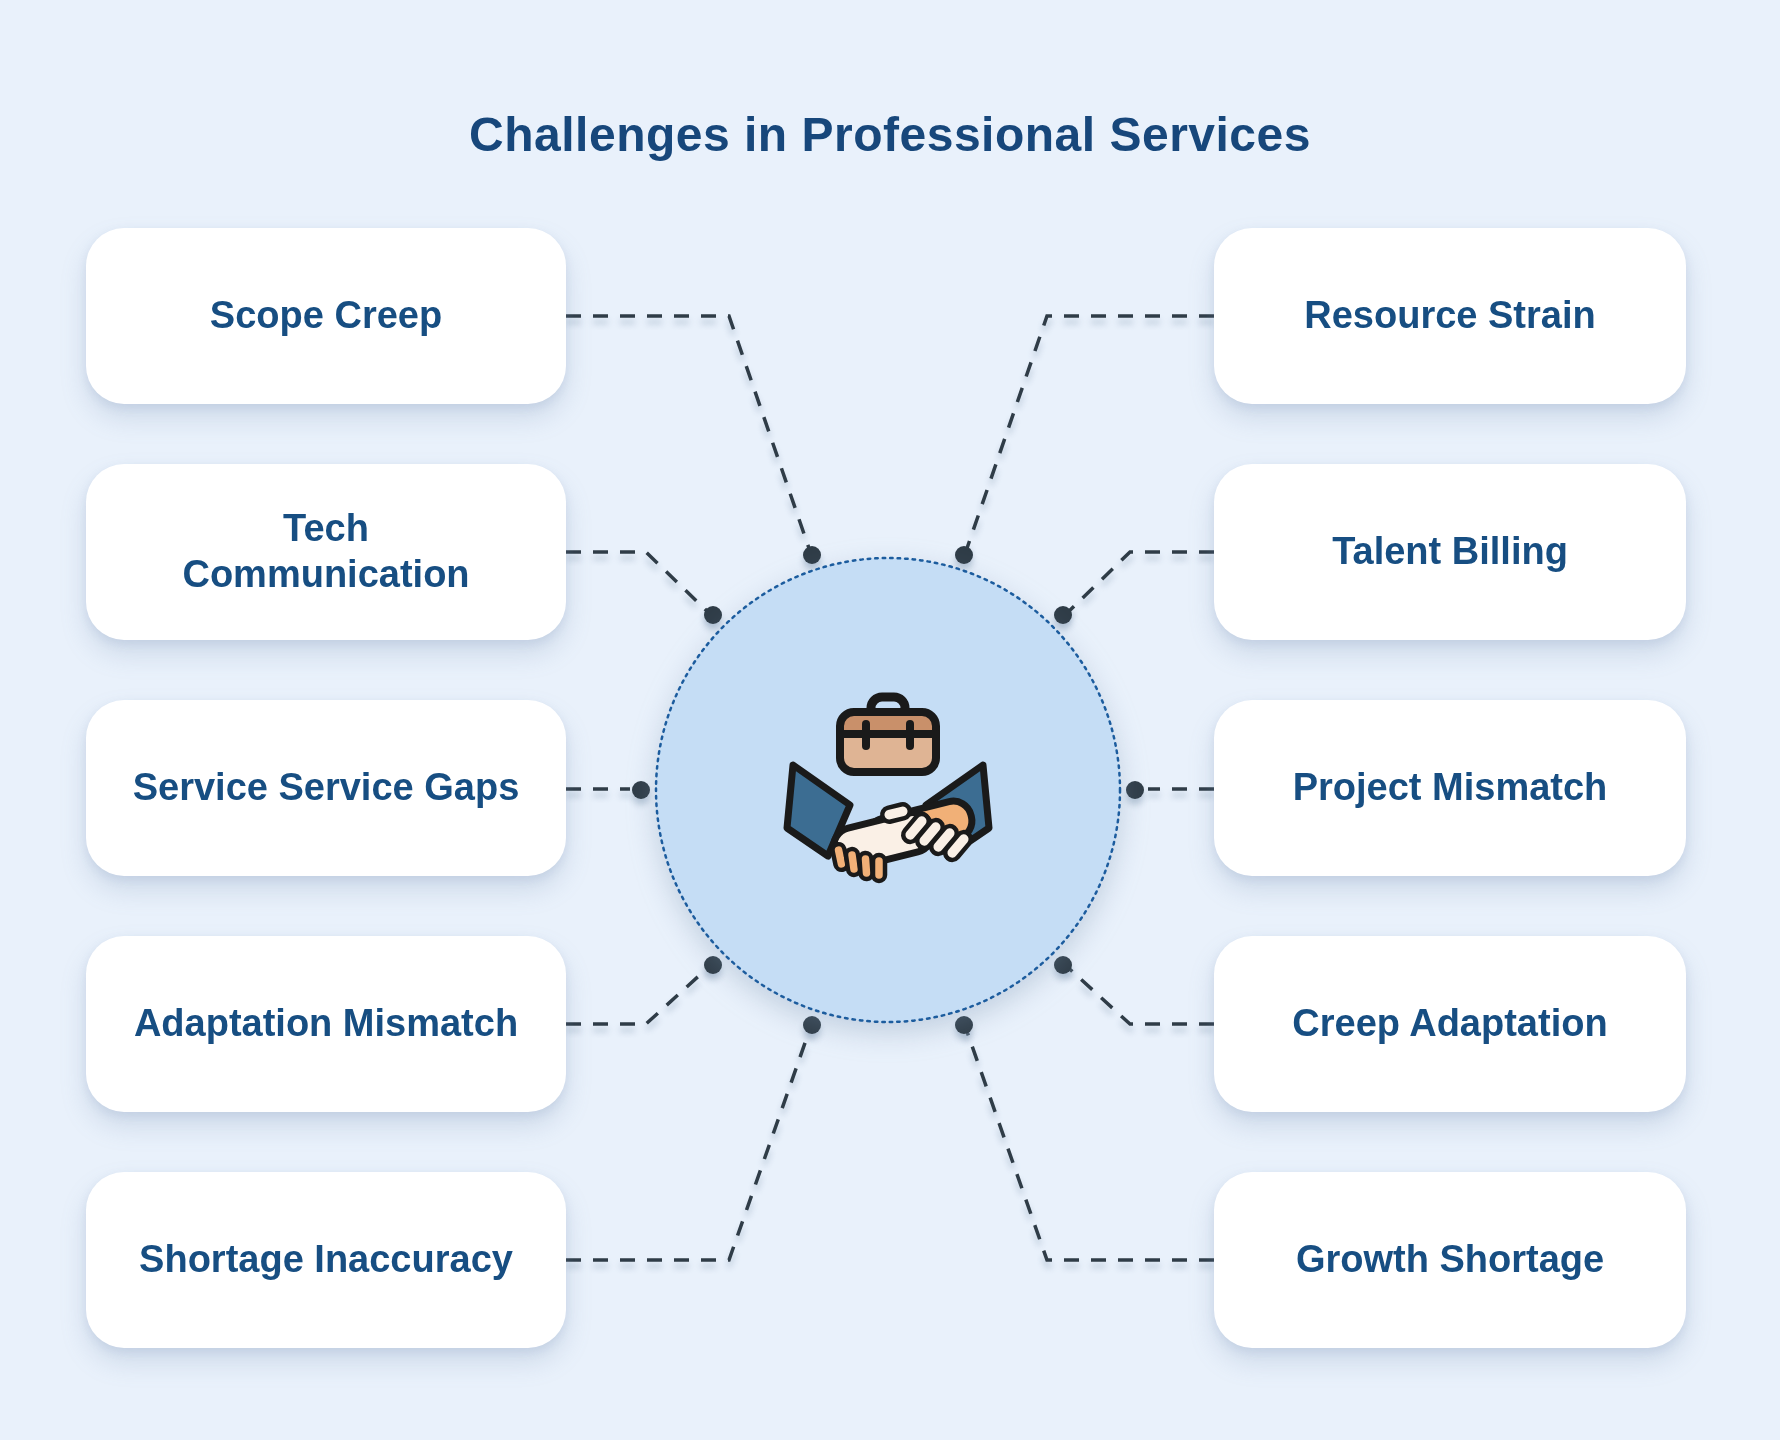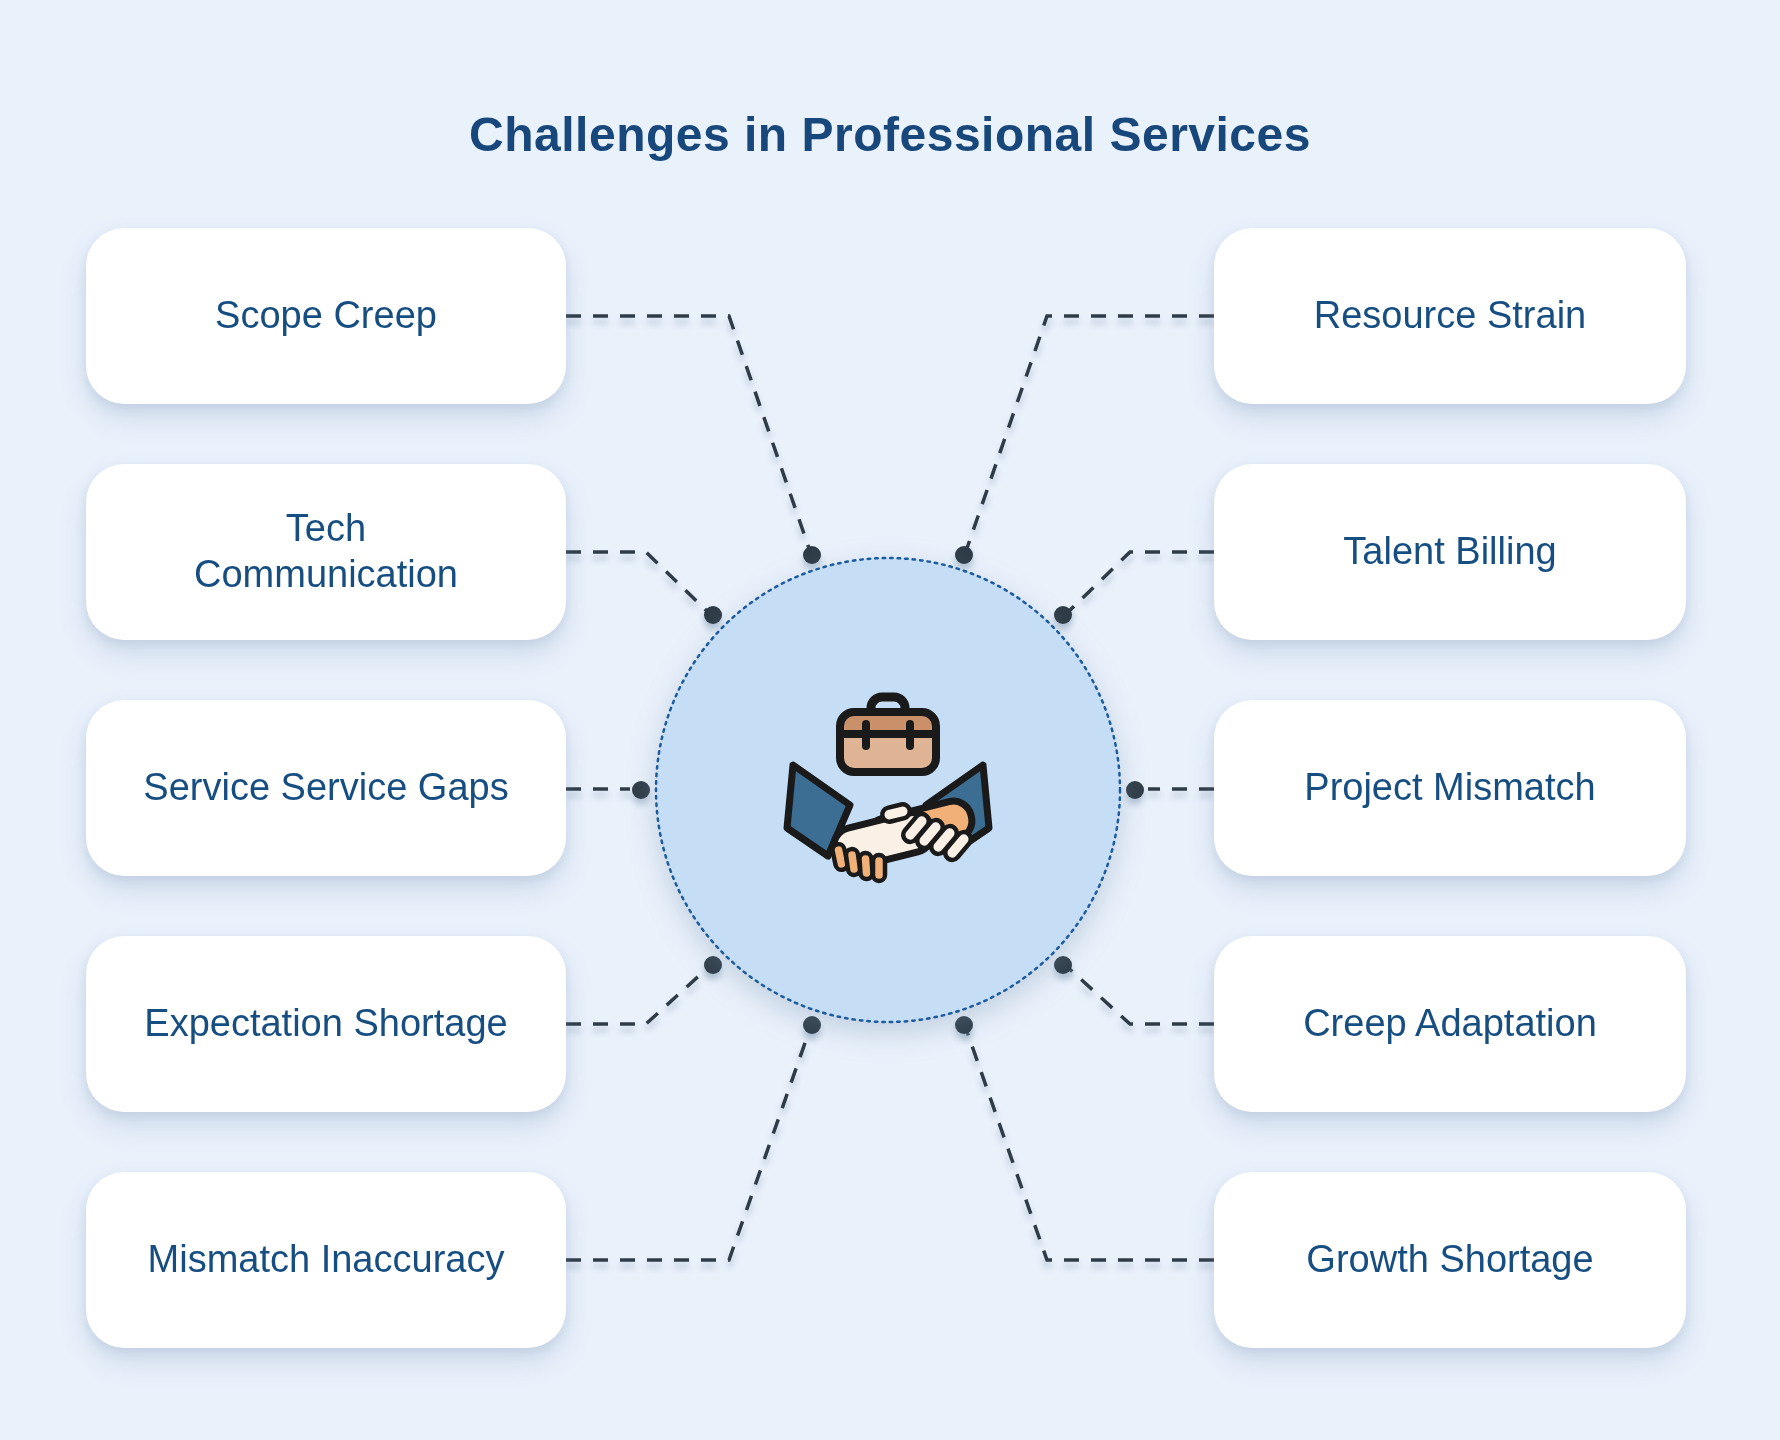--- a/index.html
+++ b/index.html
@@ -21,21 +21,21 @@
   .card{
     position:absolute;width:480px;height:176px;background:var(--card-bg);
     border-radius:38px;
     box-shadow:0 14px 26px rgba(110,138,175,.22), 0 4px 10px rgba(110,138,175,.14);
     display:flex;align-items:center;justify-content:center;text-align:center;
   }
   .card.left{left:86px}
   .card.right{left:1214px;width:472px}
   .r0{top:228px}.r1{top:464px}.r2{top:700px}.r3{top:936px}.r4{top:1172px}
   .card span{
-    font-size:38px;font-weight:400;color:var(--card-text);
+    font-size:38px;font-weight:700;color:var(--card-text);
     white-space:pre-line;line-height:1.2;padding:0 24px;
   }
   svg.layer{position:absolute;left:0;top:0;width:1780px;height:1440px}
   .connector{stroke:var(--connector);stroke-width:3.5;fill:none;stroke-dasharray:15 12}
   .dot{fill:var(--connector)}
   .connectors{filter:drop-shadow(0 6px 3px rgba(125,148,175,.45))}
   .hub-wrap{filter:drop-shadow(0 10px 14px rgba(120,145,175,.35))}
   .hub-circle{fill:var(--circle-fill);stroke:var(--circle-border);stroke-width:2.5;stroke-dasharray:2.5 5;stroke-linecap:round}
   .ol{stroke:var(--icon-outline);stroke-linejoin:round;stroke-linecap:round}
 </style>
@@ -110,24 +110,24 @@
     <span>Scope Creep</span>
   </div>
 <div class="card left r1">
     <span>Tech
 Communication</span>
   </div>
 <div class="card left r2">
     <span>Service Service Gaps</span>
   </div>
 <div class="card left r3">
-    <span>Expectation Shortage</span>
+    <span>Adaptation Mismatch</span>
   </div>
 <div class="card left r4">
-    <span>Mismatch Inaccuracy</span>
+    <span>Shortage Inaccuracy</span>
   </div>
 
 <div class="card right r0">
     <span>Resource Strain</span>
   </div>
 <div class="card right r1">
     <span>Talent Billing</span>
   </div>
 <div class="card right r2">
     <span>Project Mismatch</span>

